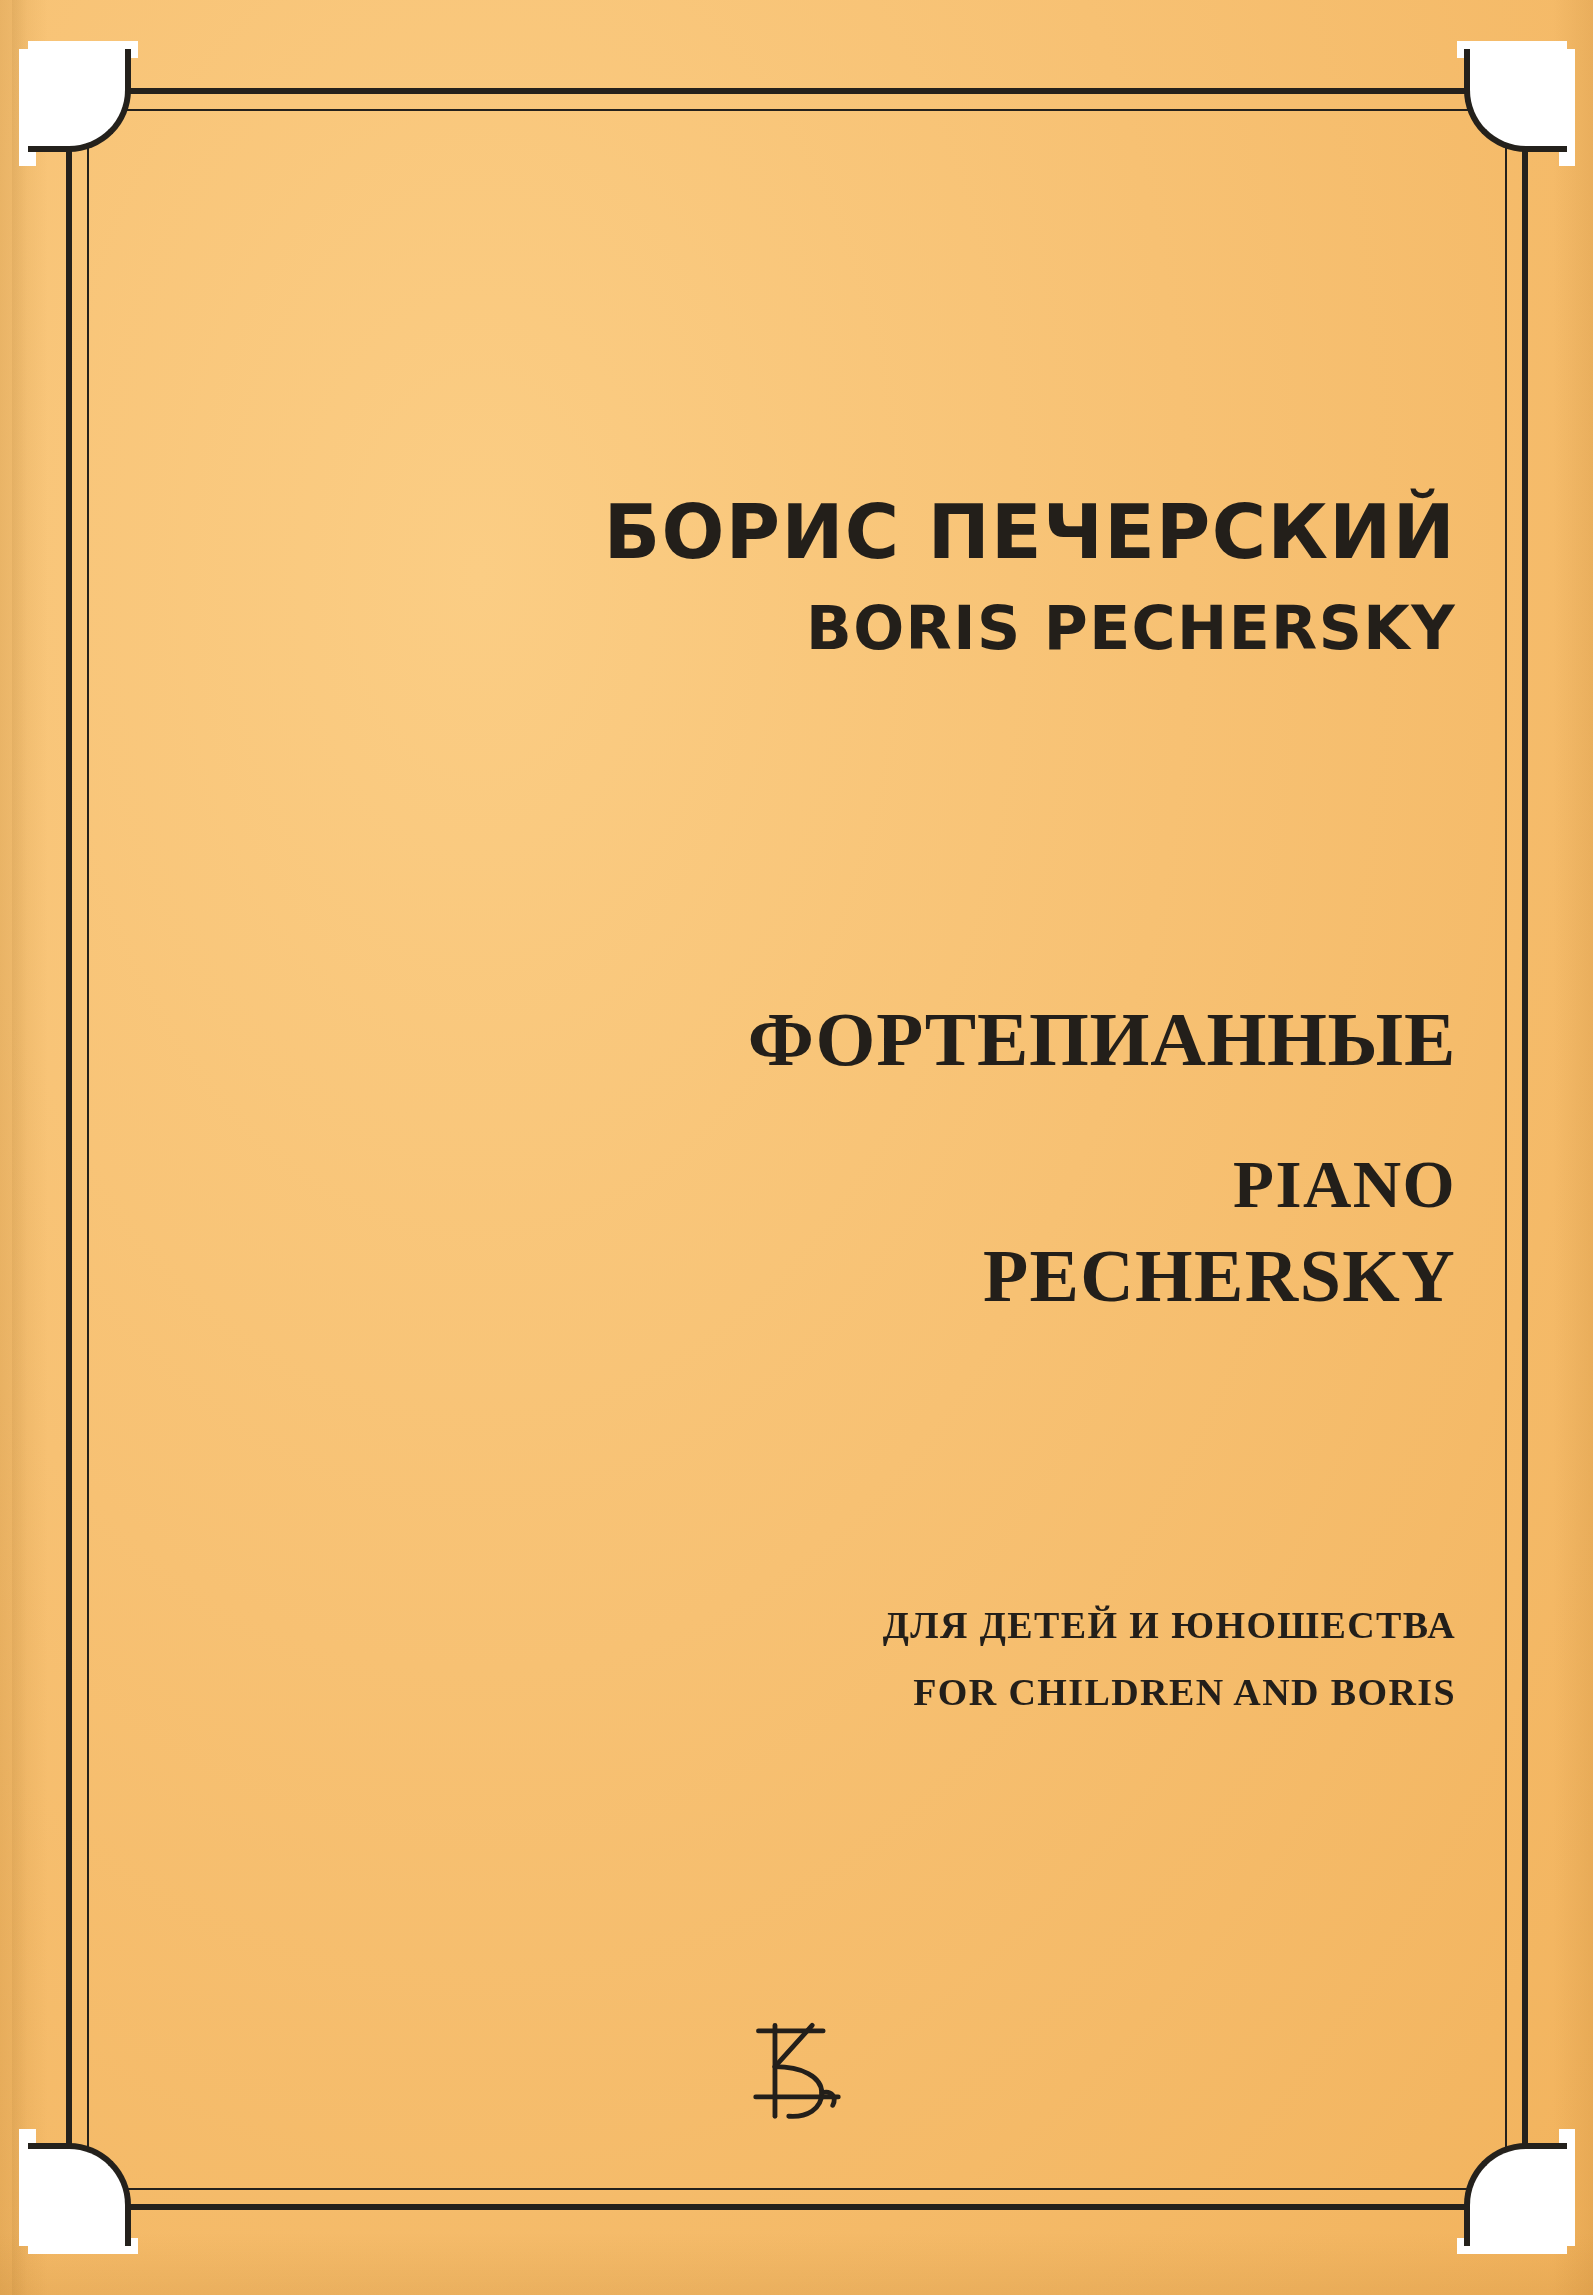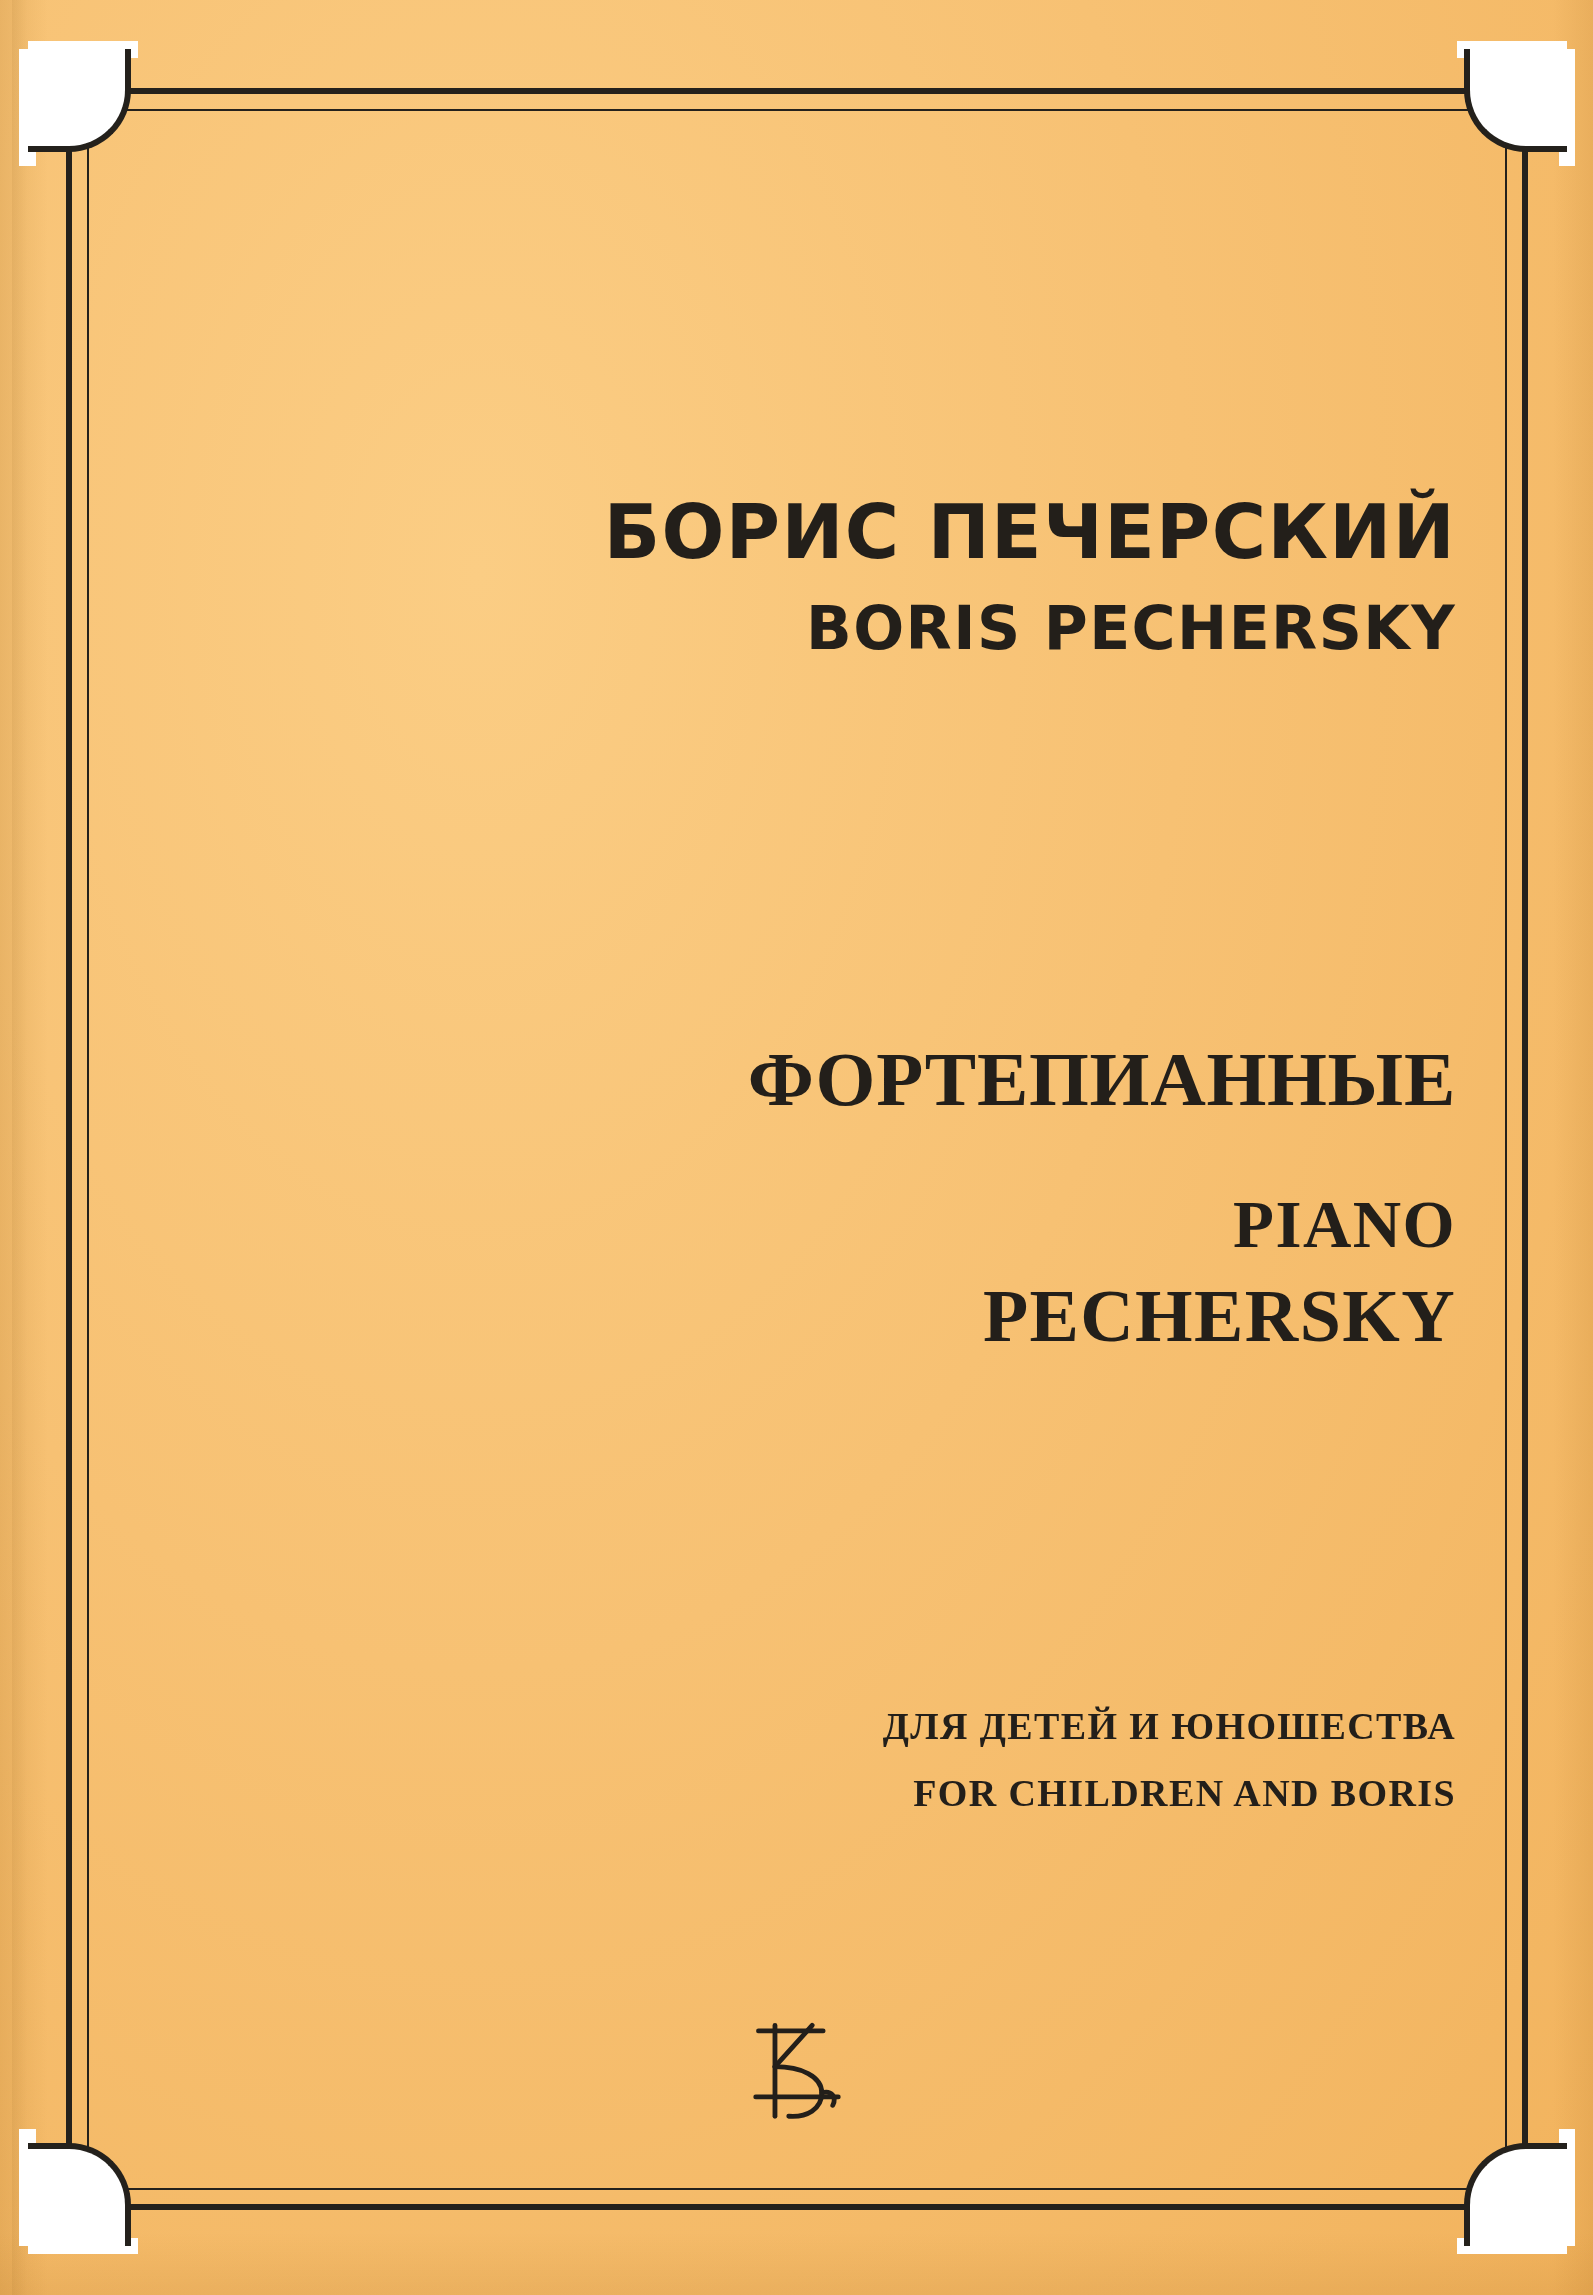--- a/index.html
+++ b/index.html
@@ -138,21 +138,21 @@
     letter-spacing: 1.4px;
     color: #231f1a;
     line-height: 1.22;
     white-space: nowrap;
     margin-top: 15px;
   }
 
   .title-block {
     position: absolute;
     left: 0;
-    top: 926px;
+    top: 886px;
     width: 1319px;
   }
   .title-ru-1 {
     font-family: "Liberation Serif", serif;
     font-weight: bold;
     font-size: 77px;
     letter-spacing: 0.7px;
     color: #231f1a;
     line-height: 1.16;
   }
@@ -179,21 +179,21 @@
     font-size: 74px;
     letter-spacing: 1.4px;
     color: #231f1a;
     line-height: 1.2;
     margin-top: 6.9px;
   }
 
   .subtitle-block {
     position: absolute;
     left: 0;
-    top: 1593px;
+    top: 1492px;
     width: 1319px;
   }
   .subtitle-ru {
     font-family: "Liberation Serif", serif;
     font-weight: bold;
     font-size: 38px;
     letter-spacing: 1.4px;
     color: #231f1a;
     line-height: 1.3;
   }

